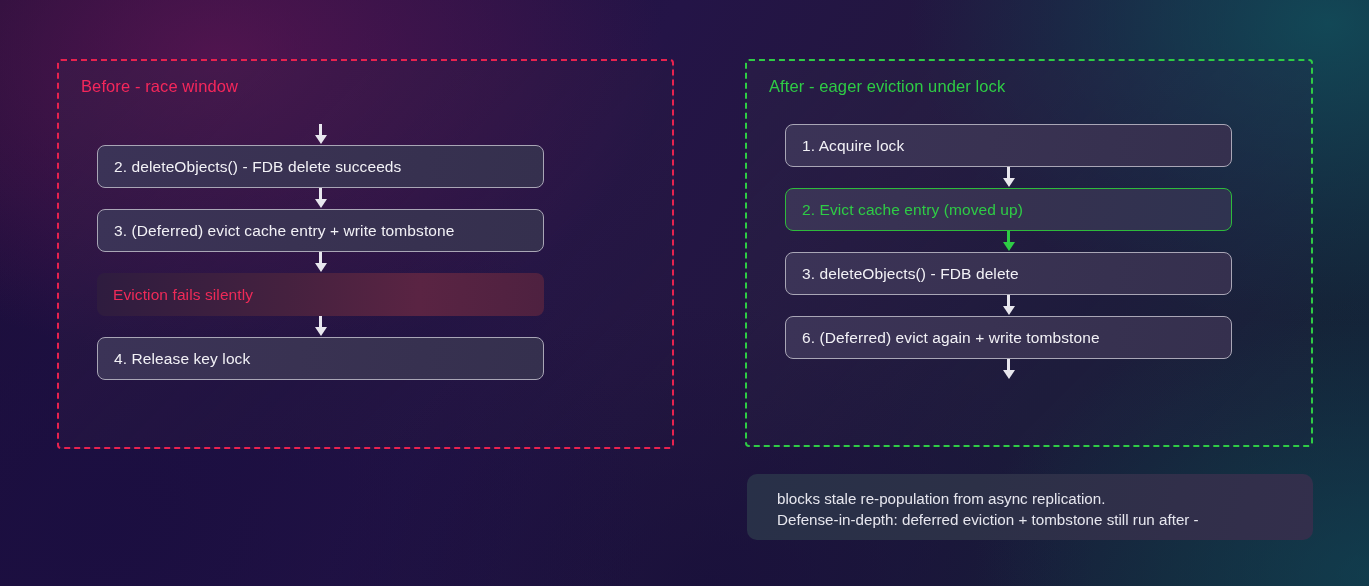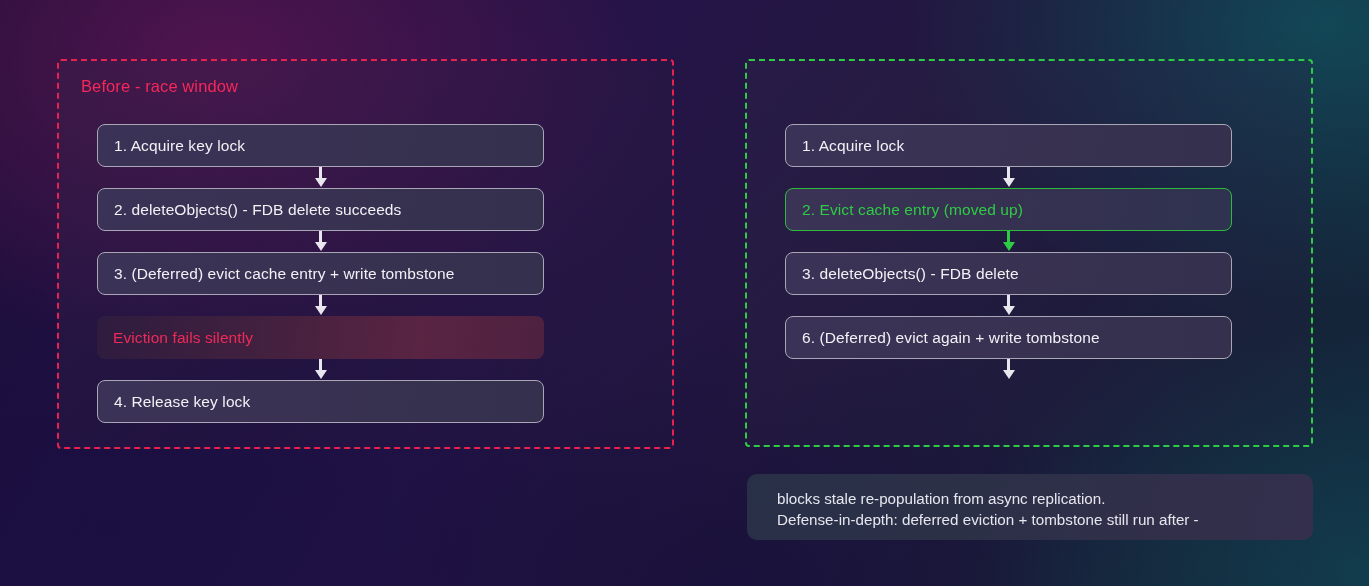--- a/index.html
+++ b/index.html
@@ -185,21 +185,20 @@
   <div class="bg-layer bg-glow-deep"></div>
   <div class="bg-layer bg-glow-magenta"></div>
   <div class="bg-layer bg-glow-teal"></div>
   <div class="bg-layer bg-glow-teal2"></div>
 
   <div class="panel panel-before">
     <div class="panel-title title-before">Before - race window</div>
 
     <div class="flow">
 
-      <div class="step">1. Acquire key lock</div>
 
       <div class="arrow">
         <span class="shaft"></span>
         <span class="head"></span>
       </div>
 
       <div class="step">2. deleteObjects() - FDB delete succeeds</div>
 
       <div class="arrow">
         <span class="shaft"></span>
@@ -218,20 +217,21 @@
       <div class="arrow">
         <span class="shaft"></span>
         <span class="head"></span>
       </div>
 
       <div class="step">4. Release key lock</div>
     </div>
   </div>
 
   <div class="panel panel-after">
+    <div class="panel-title title-after">After - eager eviction under lock</div>
 
     <div class="flow">
 
       <div class="step">1. Acquire lock</div>
 
       <div class="arrow">
         <span class="shaft"></span>
         <span class="head"></span>
       </div>
 

